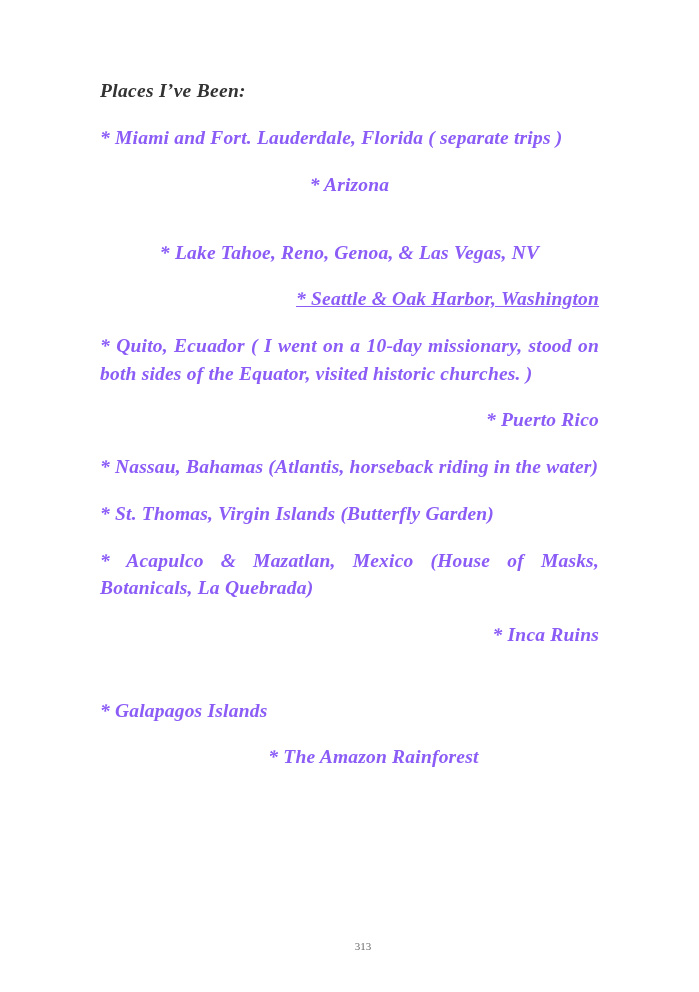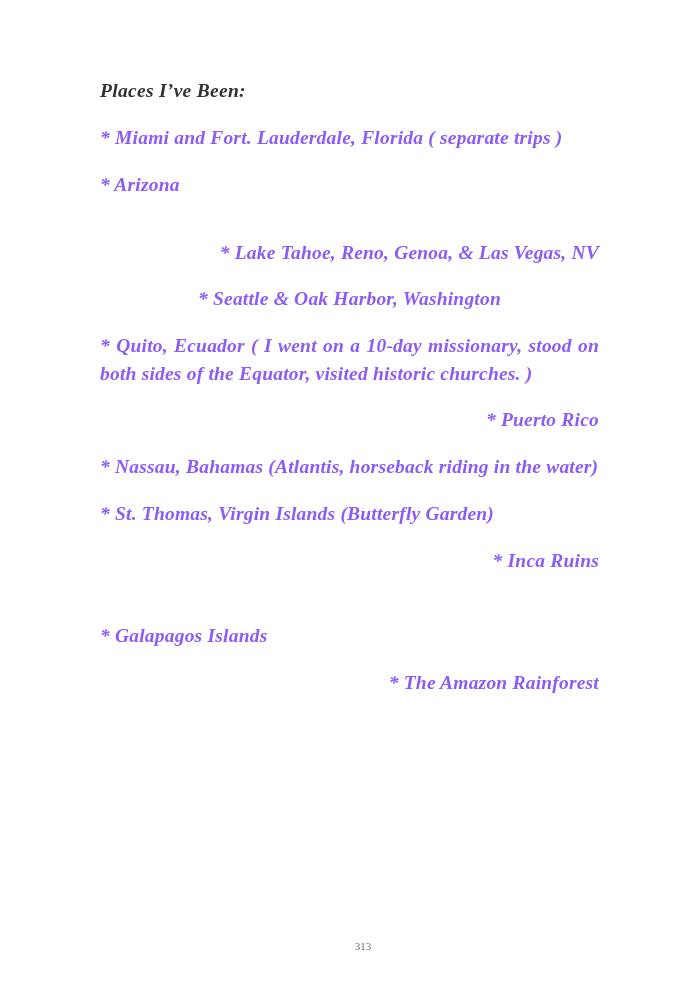--- a/index.html
+++ b/index.html
@@ -59,25 +59,26 @@
     margin-left: 27px;
   }
 </style>
 </head>
 <body>
 
 <div class="page">
   <p class="doc-title">Places I’ve Been:</p>
   <div>
     <p class="entry">* Miami and Fort. Lauderdale, Florida ( separate trips )</p>
-    <p class="entry" style="text-align: left;">* Arizona</p>
-    <p class="entry" style="text-align: right; margin-top: 40px;">* Lake Tahoe, Reno, Genoa, &amp; Las Vegas, NV</p>
-    <p class="entry" style="text-align: center;">* Seattle &amp; Oak Harbor, Washington</p>
+    <p class="entry" style="text-align: center;">* Arizona</p>
+    <p class="entry" style="text-align: center; margin-top: 40px;">* Lake Tahoe, Reno, Genoa, &amp; Las Vegas, NV</p>
+    <p class="entry" style="text-align: right; text-decoration: underline;">* Seattle &amp; Oak Harbor, Washington</p>
     <p class="entry">* Quito, Ecuador ( I went on a 10-day missionary, stood on both sides of the Equator, visited historic churches. )</p>
     <p class="entry" style="text-align: right;">* Puerto Rico</p>
     <p class="entry">* Nassau, Bahamas (Atlantis, horseback riding in the water)</p>
     <p class="entry" style="text-align: left;">* St. Thomas, Virgin Islands (Butterfly Garden)</p>
+    <p class="entry">* Acapulco &amp; Mazatlan, Mexico (House of Masks, Botanicals, La Quebrada)</p>
     <p class="entry" style="text-align: right;">* Inca Ruins</p>
     <p class="entry" style="text-align: left; margin-top: 48px;">* Galapagos Islands</p>
-    <p class="entry" style="text-align: right; margin-left: 48px;">* The Amazon Rainforest</p>
+    <p class="entry" style="text-align: center; margin-left: 48px;">* The Amazon Rainforest</p>
   </div>
   <div class="page-number">313</div>
 </div>
 
 </body></html>

